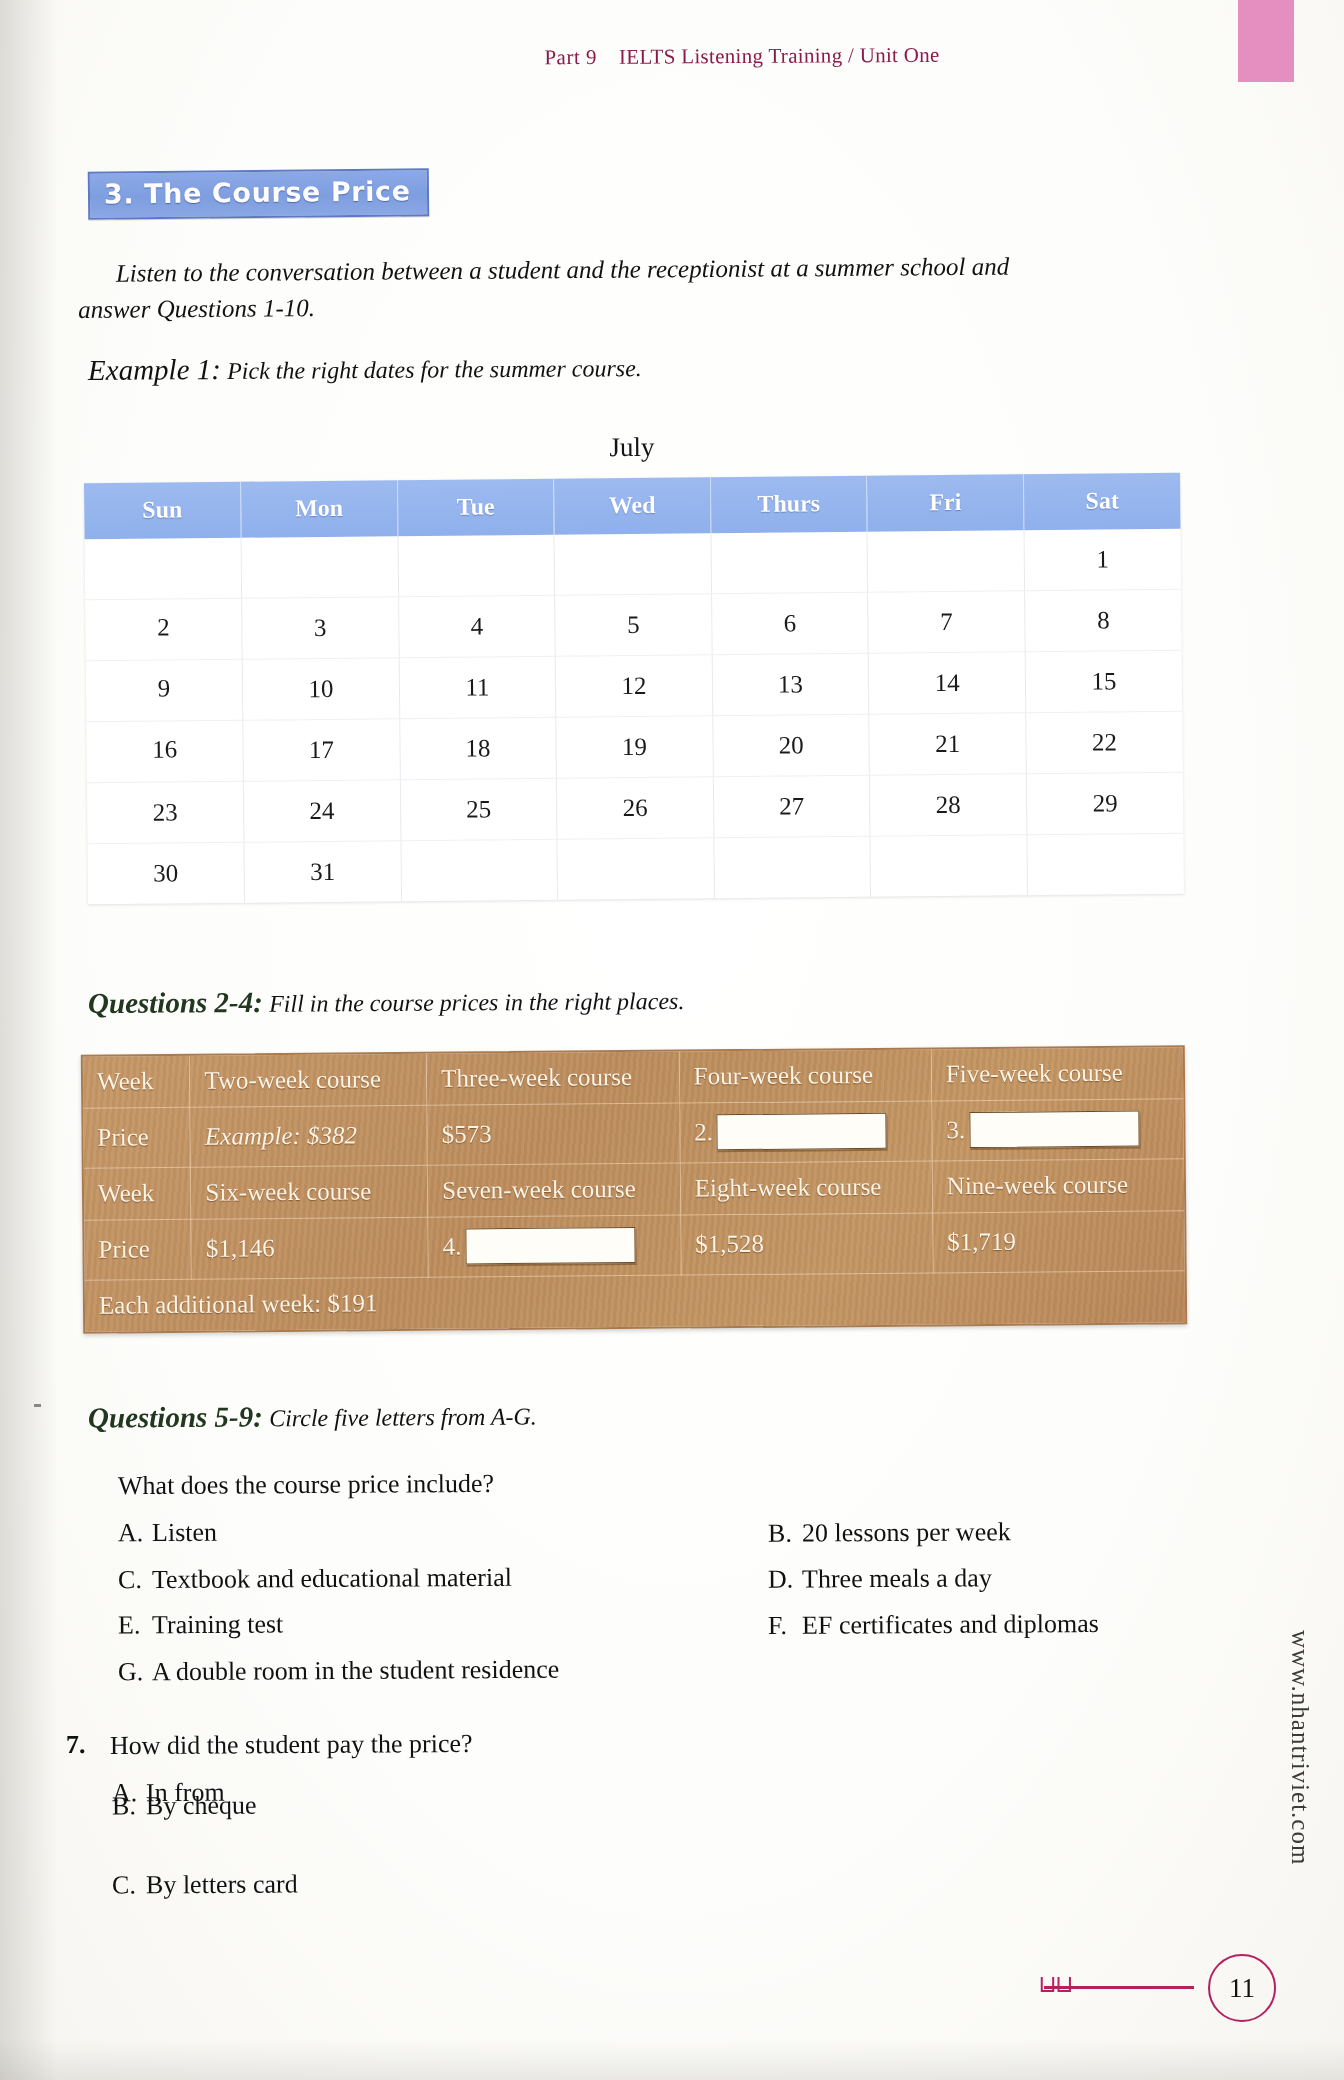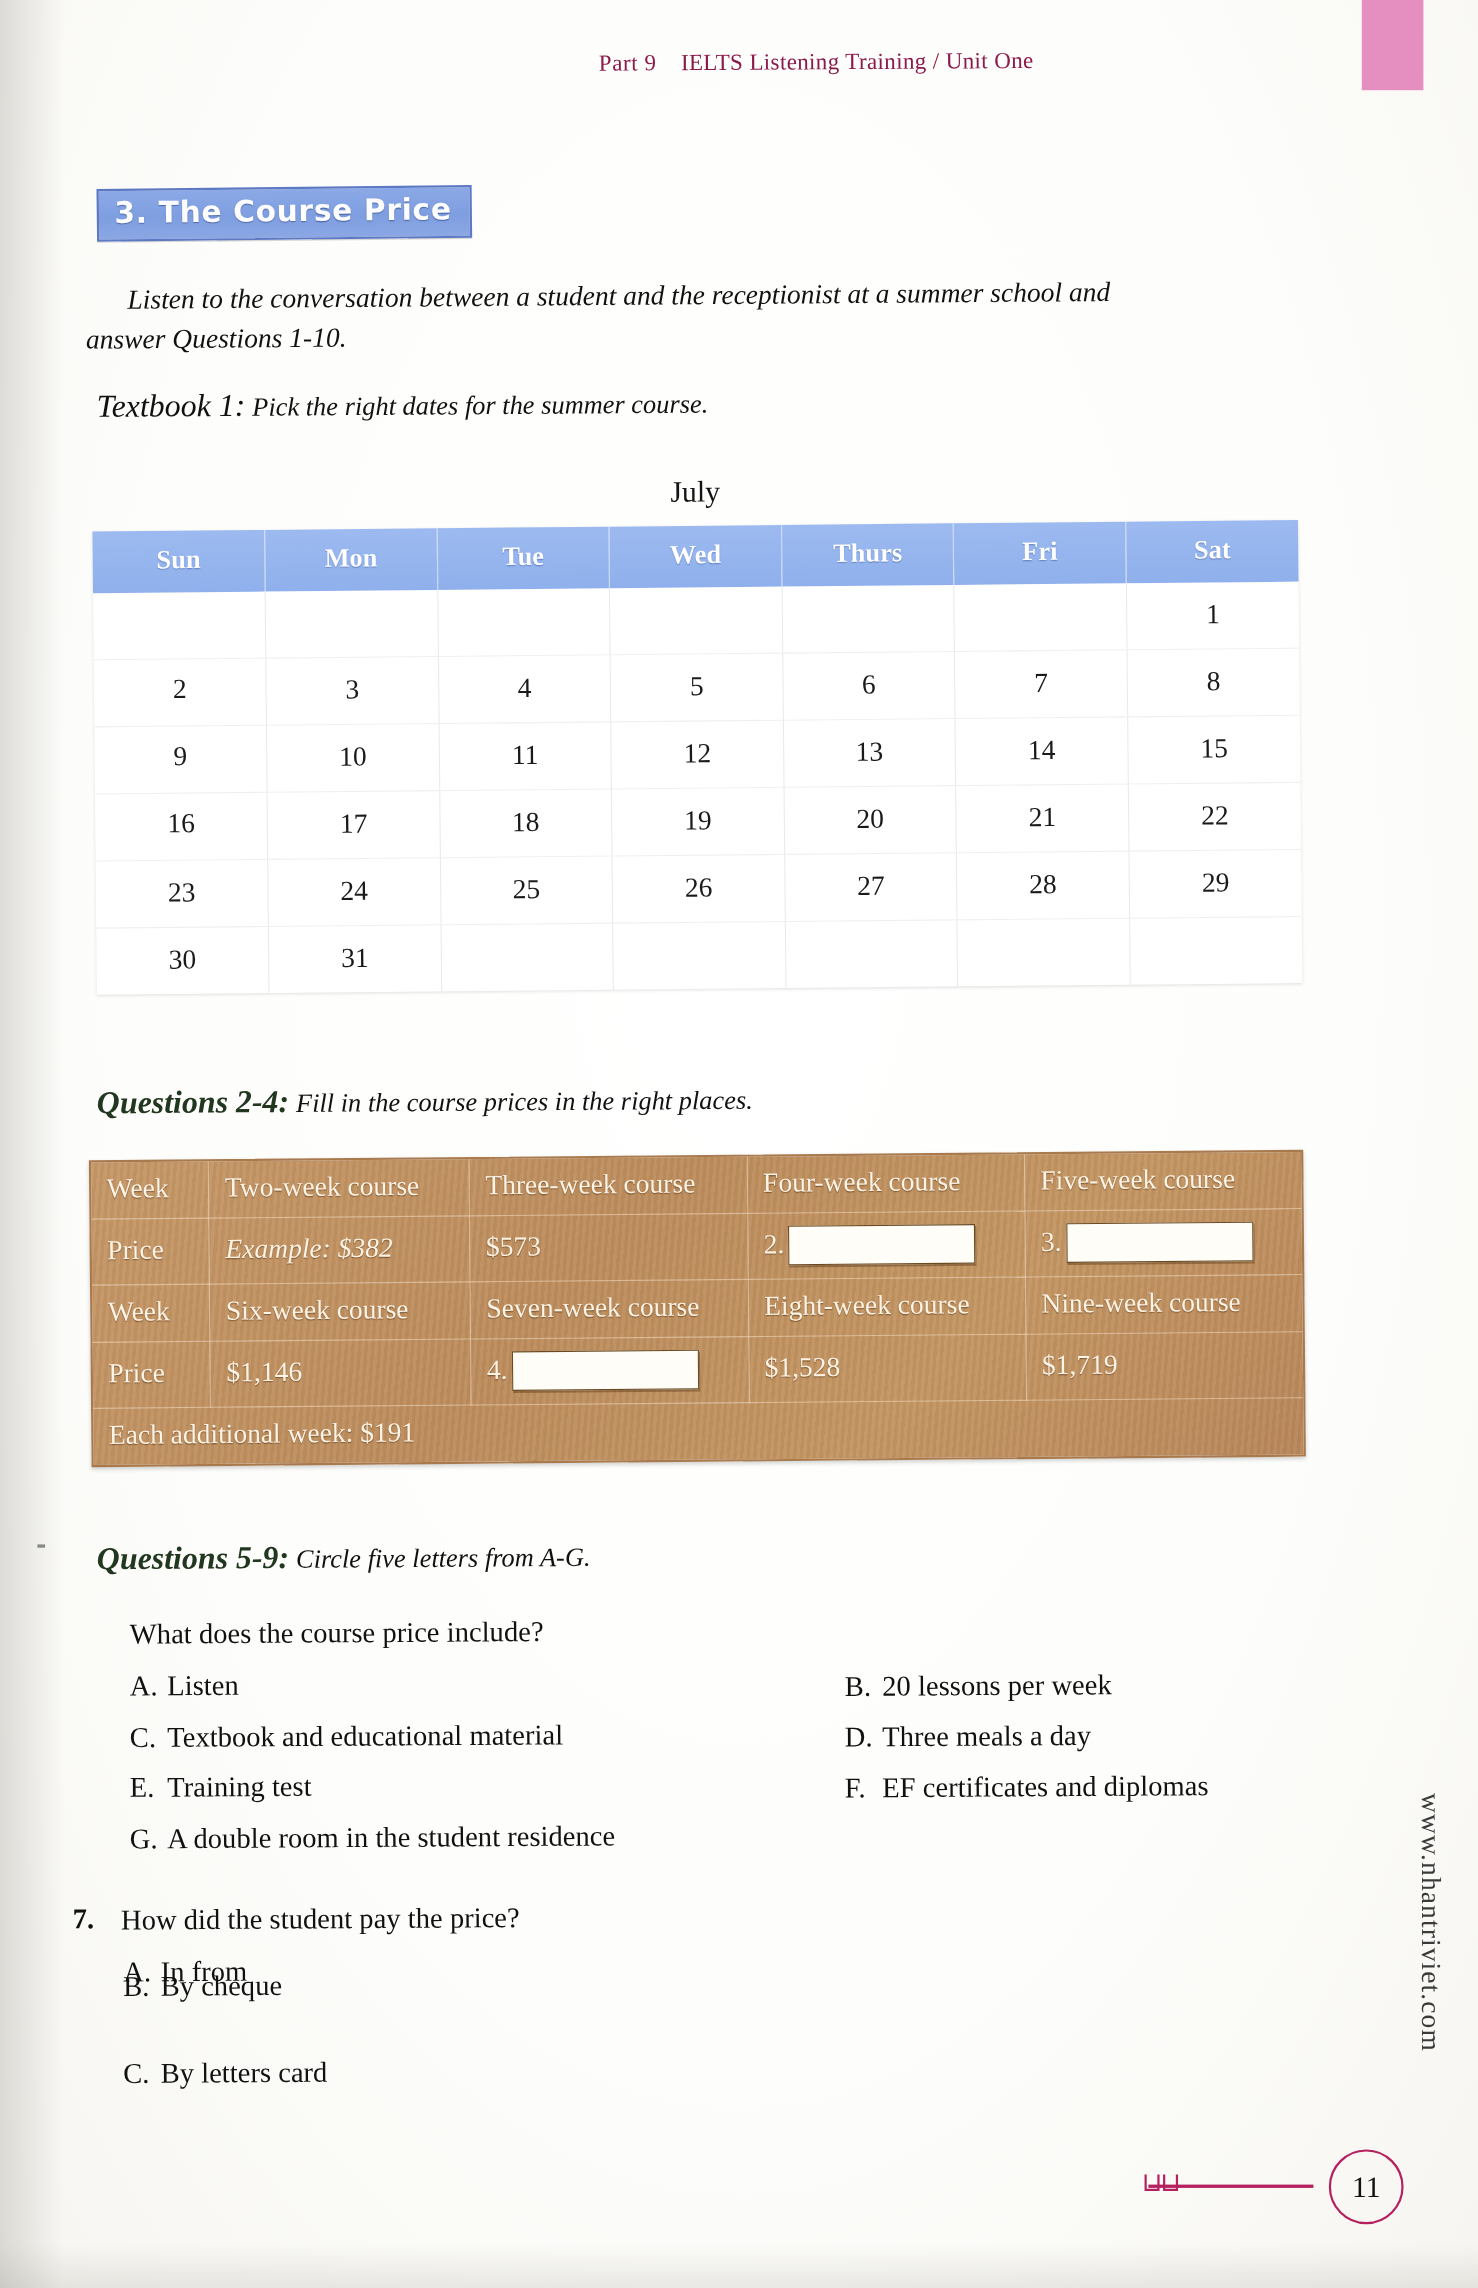--- a/index.html
+++ b/index.html
@@ -242,21 +242,21 @@
   <div class="banner">
     <span>3. The Course Price</span>
   </div>
 
   <div class="intro">
     <span class="ind"></span><span>Listen to the conversation between a student and the receptionist at a summer school and</span>
     <span>answer Questions 1-10.</span>
   </div>
 
   <div class="qline" id="q1">
-    <b>Textbook 1:</b>
+    <b>Example 1:</b>
     <span class="rest">Pick the right dates for the summer course.</span>
   </div>
 
   <div class="cal-title">July</div>
   <table class="calendar">
     <thead>
       <tr>
         <th>Sun</th>
         <th>Mon</th>
         <th>Tue</th>

